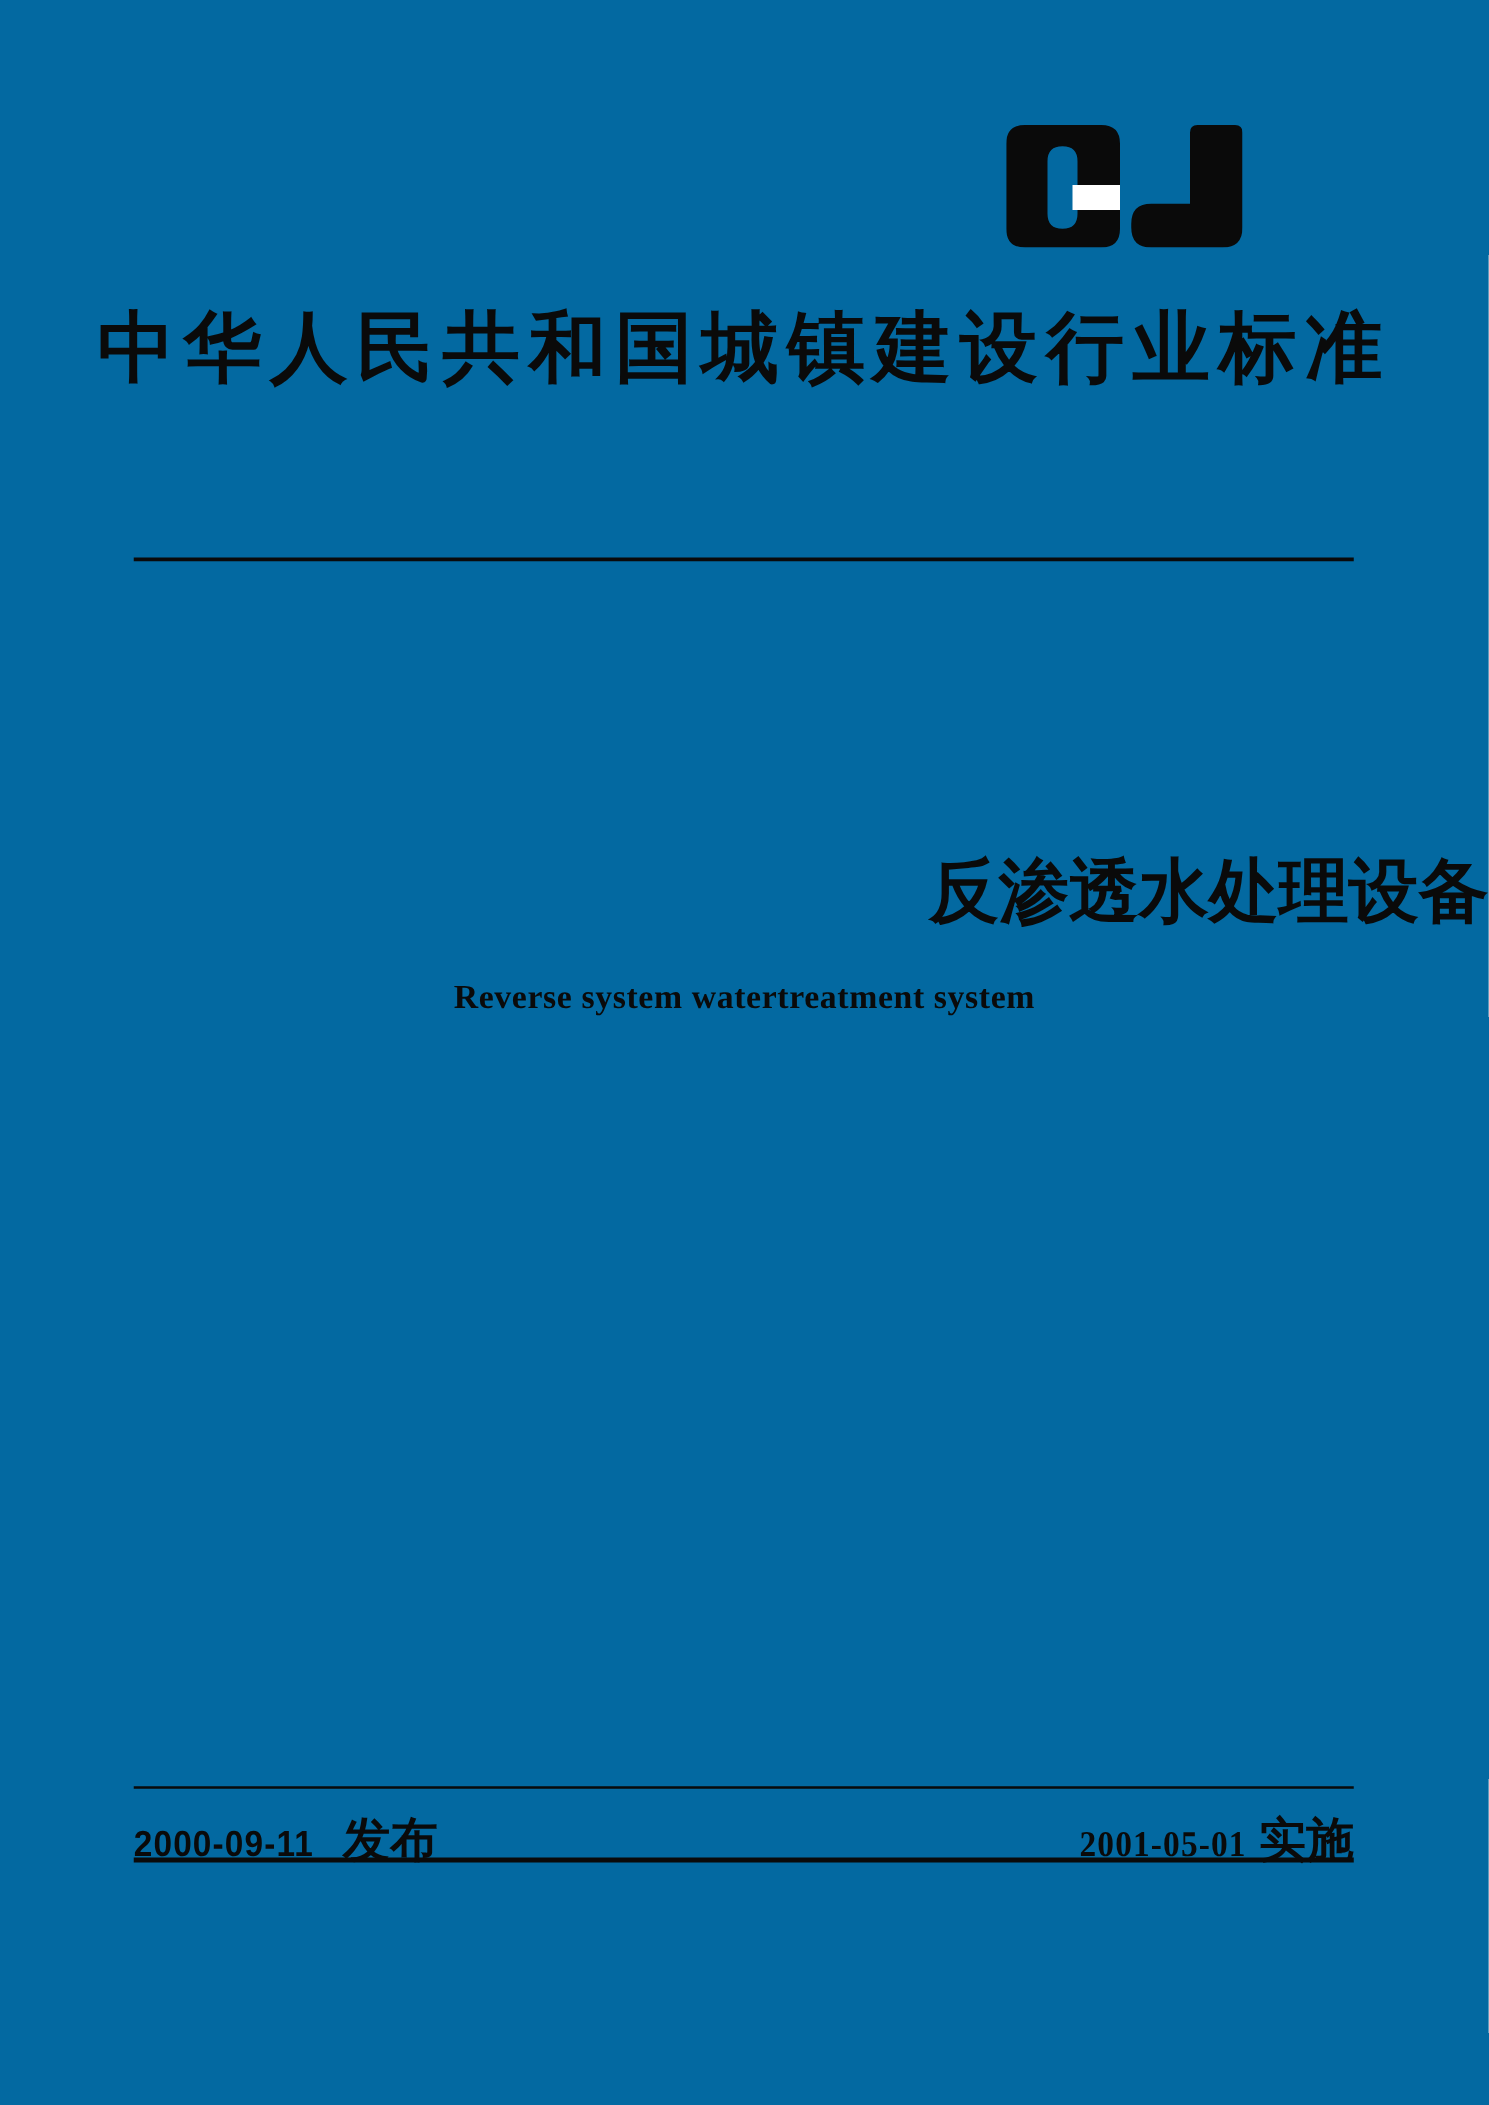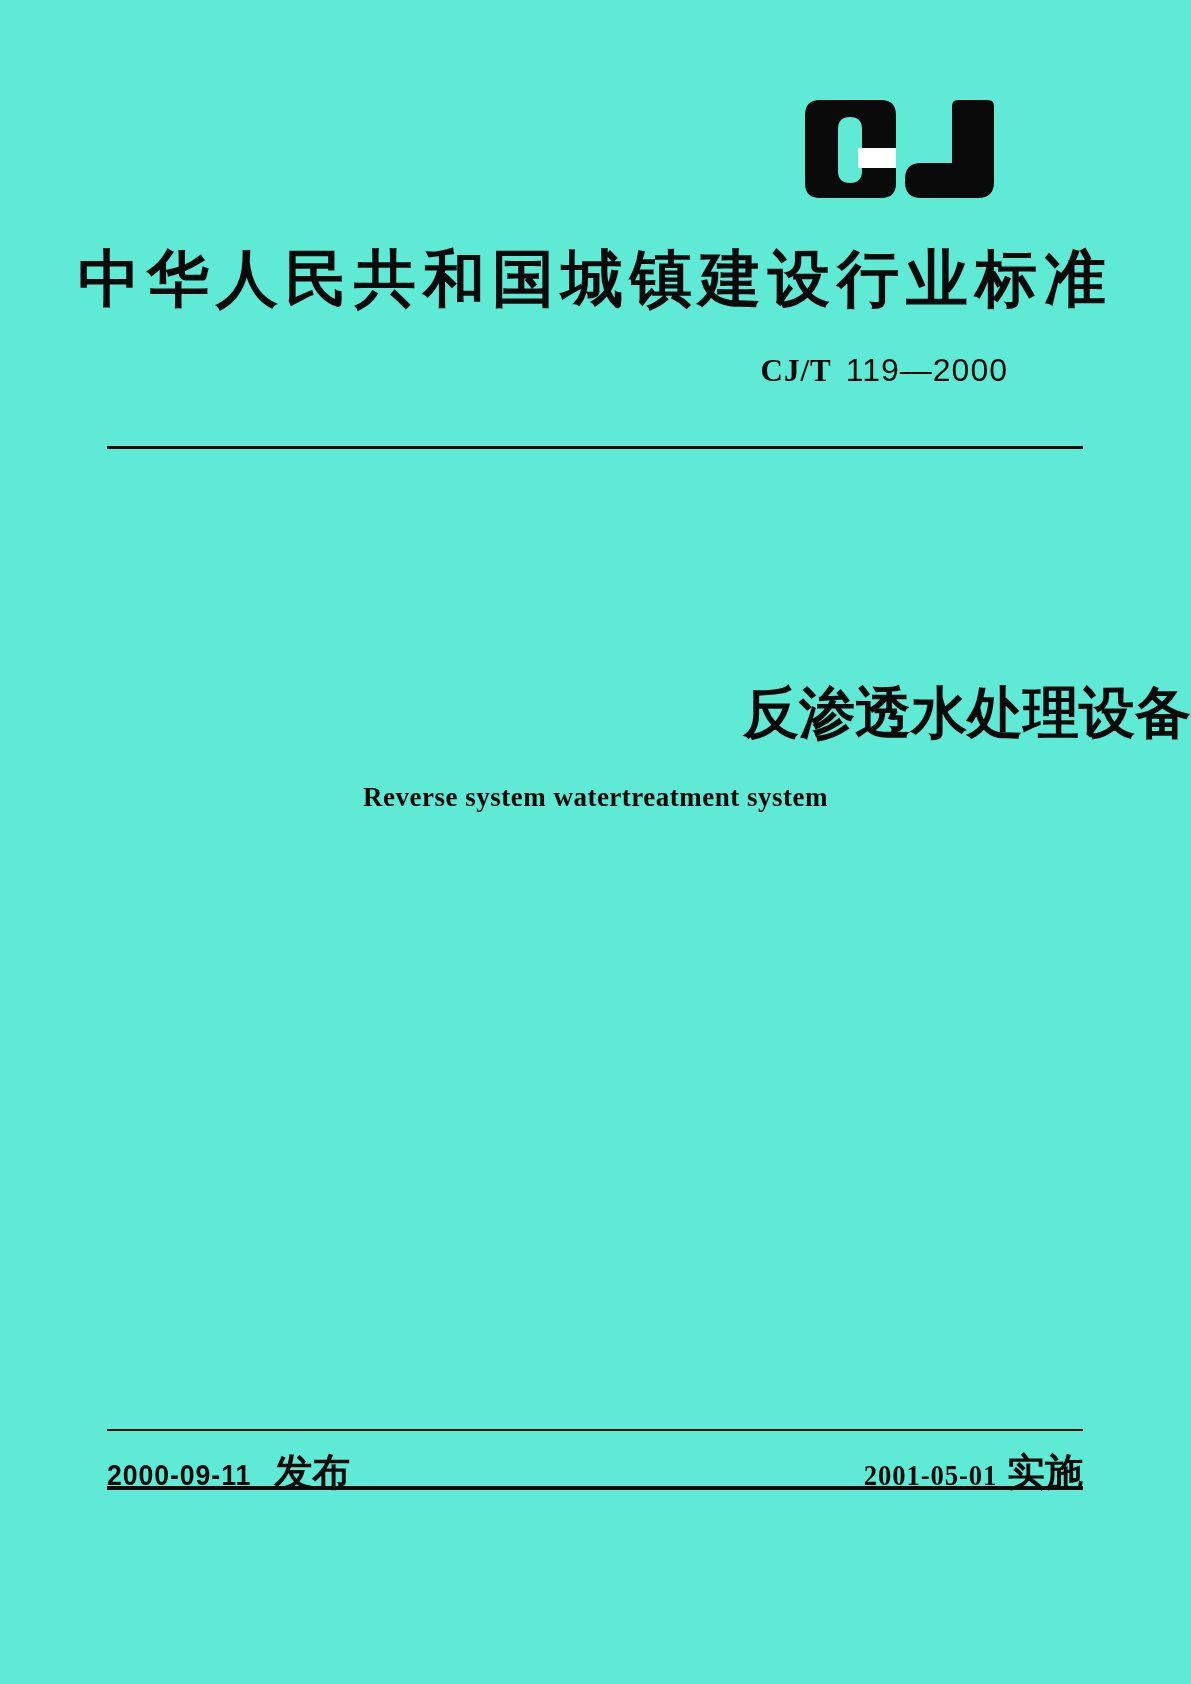--- a/index.html
+++ b/index.html
@@ -5,21 +5,21 @@
   html, body {
     margin: 0;
     padding: 0;
     background: #e8e8e8;
   }
   .page {
     position: relative;
     width: 1191px;
     height: 1684px;
     margin: 0 auto;
-    background: #5eead4;
+    background: #0369a1;
     color: #0a0a0a;
     font-family: "Liberation Sans", sans-serif;
     overflow: hidden;
   }
 
   
   .logo {
     position: absolute;
     left: 805px;
     top: 100px;
@@ -160,23 +160,20 @@
 
   <svg class="logo" viewBox="0 0 189 98" role="img" aria-label="CJ">
     <path fill="#0a0a0a" fill-rule="evenodd" d="M15,0 H76 Q91,0 91,15 V83 Q91,98 76,98 H15 Q0,98 0,83 V15 Q0,0 15,0 Z
          M45,17 Q57,17 57,29 V71 Q57,83 45,83 Q33,83 33,71 V29 Q33,17 45,17 Z"></path>
     <rect fill="#ffffff" x="53" y="48" width="38" height="20"></rect>
     <path fill="#0a0a0a" d="M153,0 H183 Q189,0 189,6 V82 Q189,98 173,98 H116 Q100,98 100,82 V79 Q100,63 116,63 H147 V6 Q147,0 153,0 Z"></path>
   </svg>
 
   <h1 class="heading">中华人民共和国城镇建设行业标准</h1>
 
-  <div class="std-code">
-    <span class="code-prefix">CJ/T</span><span class="code-number">119—2000</span>
-  </div>
 
   <div class="rule rule-top"></div>
 
   <h2 class="title-zh">反渗透水处理设备</h2>
   <h3 class="title-en">Reverse system watertreatment system</h3>
 
   <div class="rule rule-dates-top"></div>
 
   <div class="dates">
     <span class="date-left">

